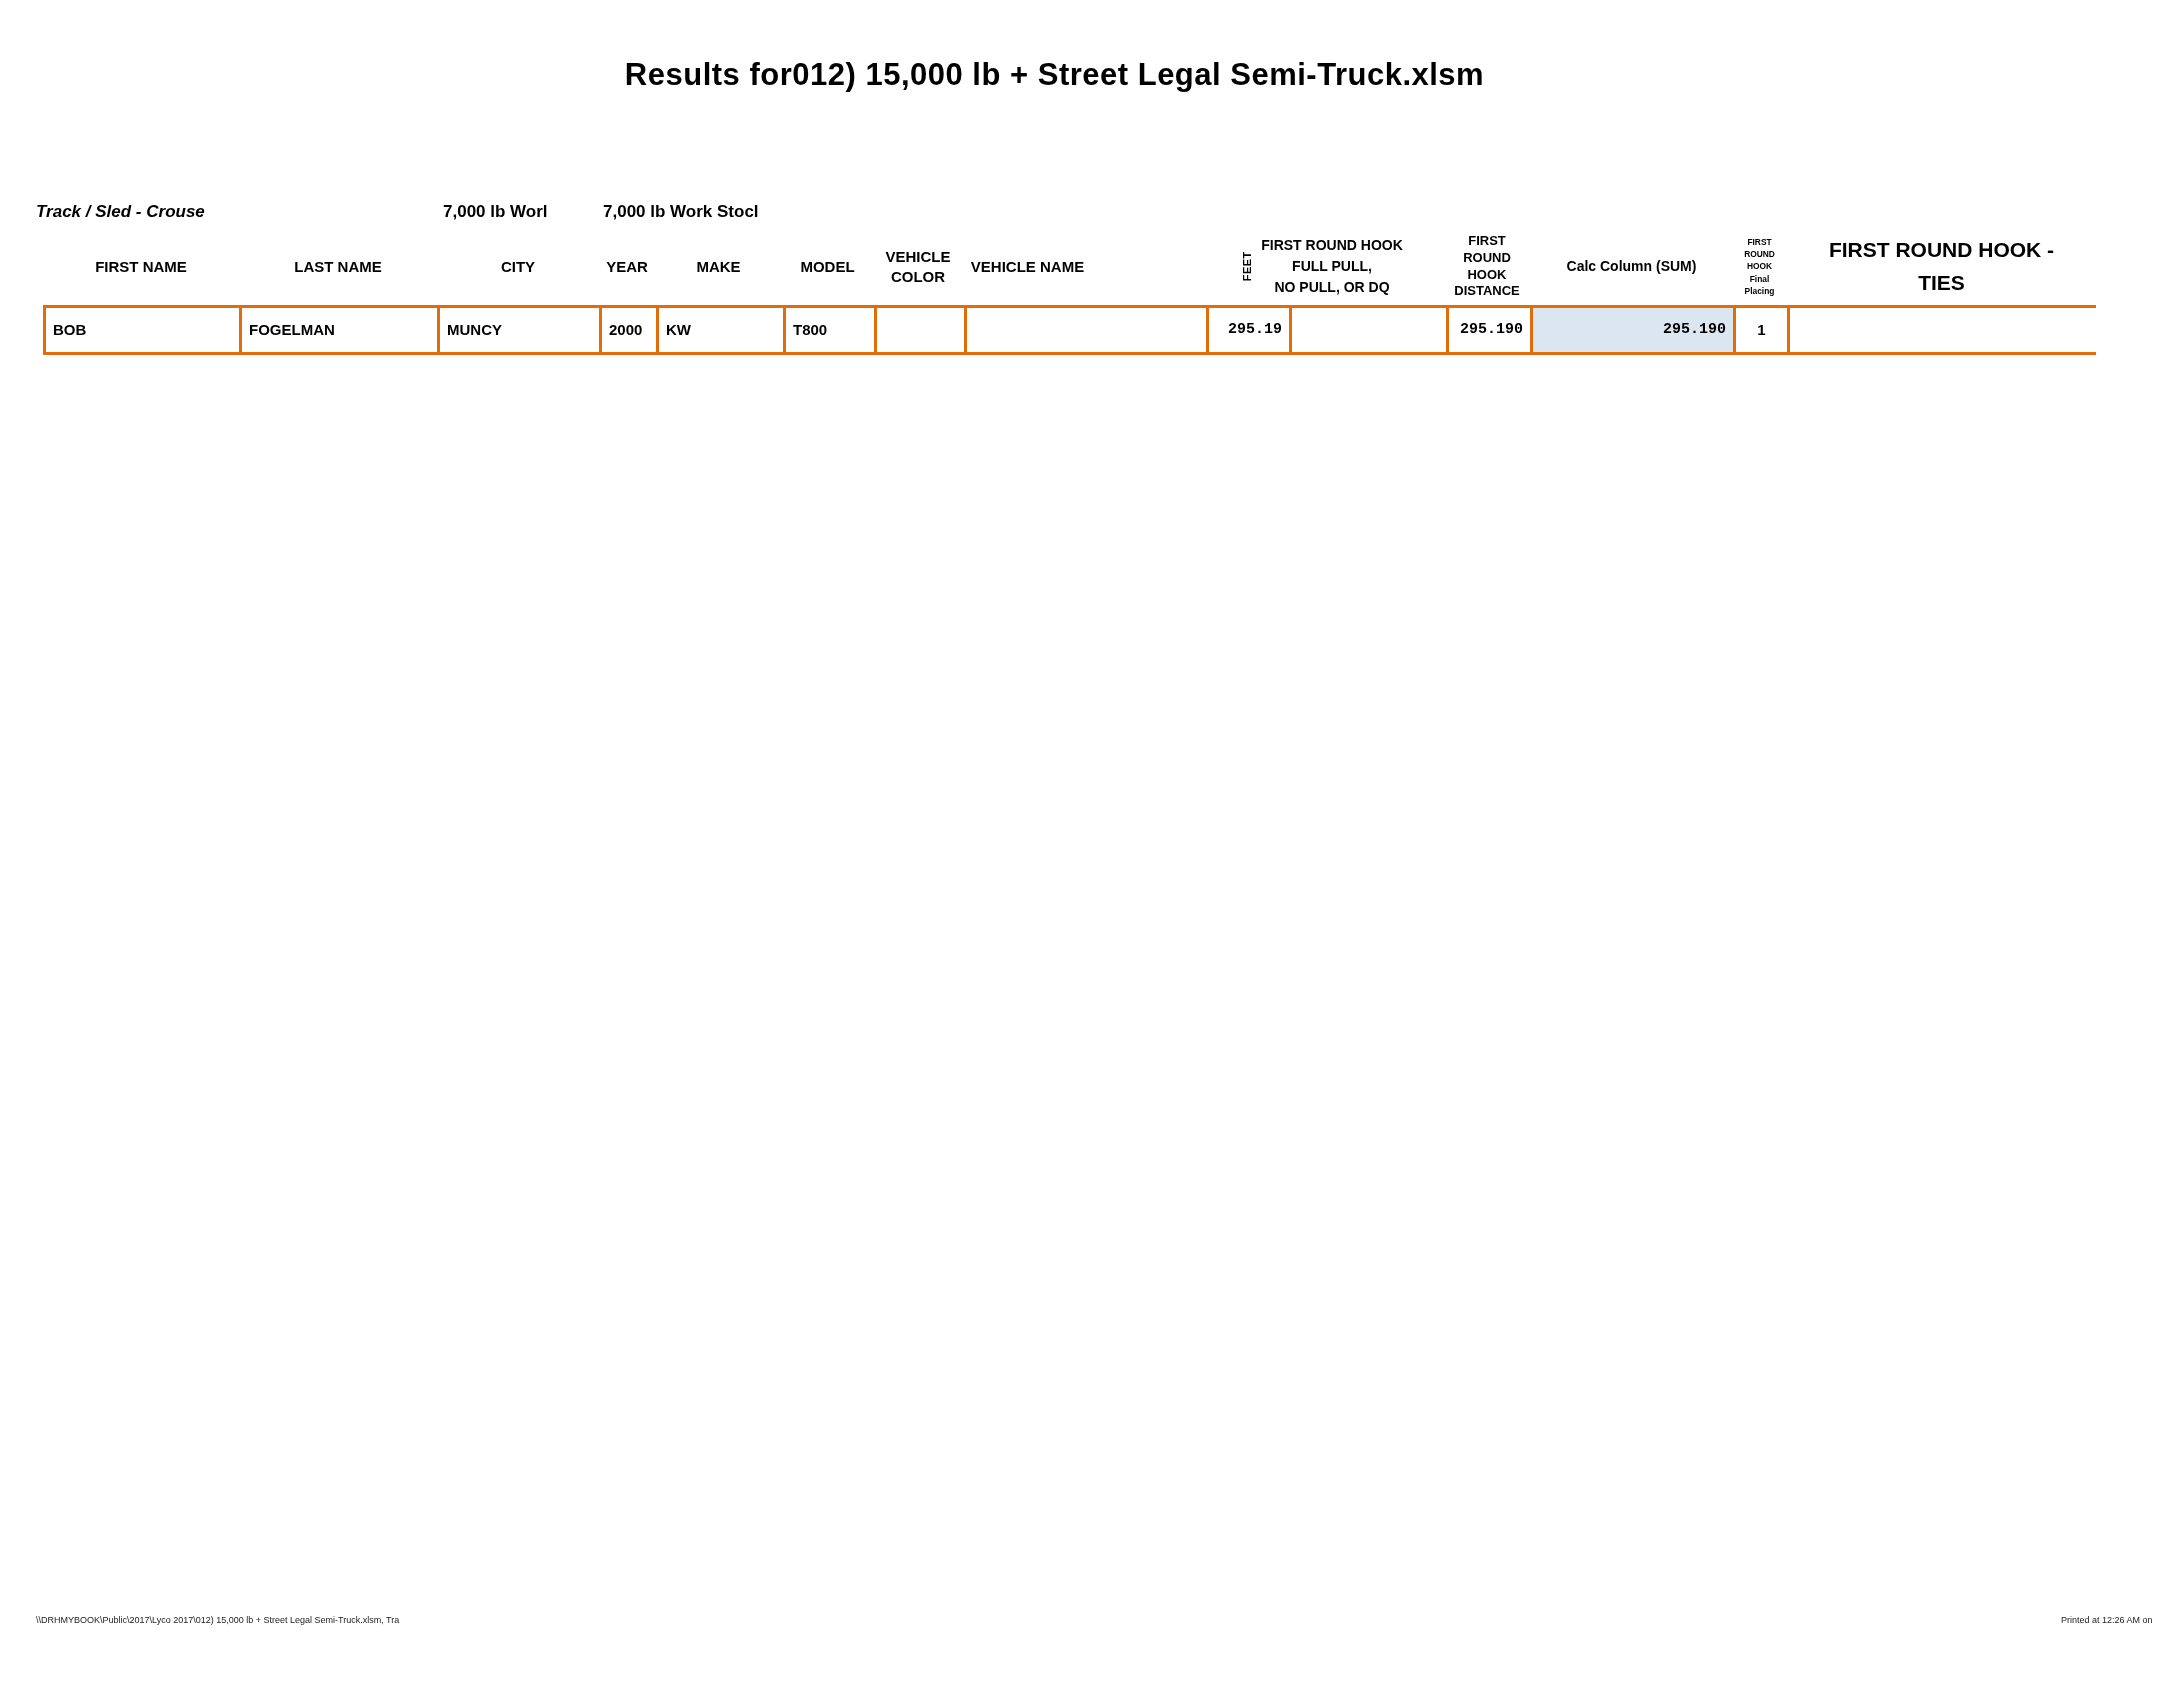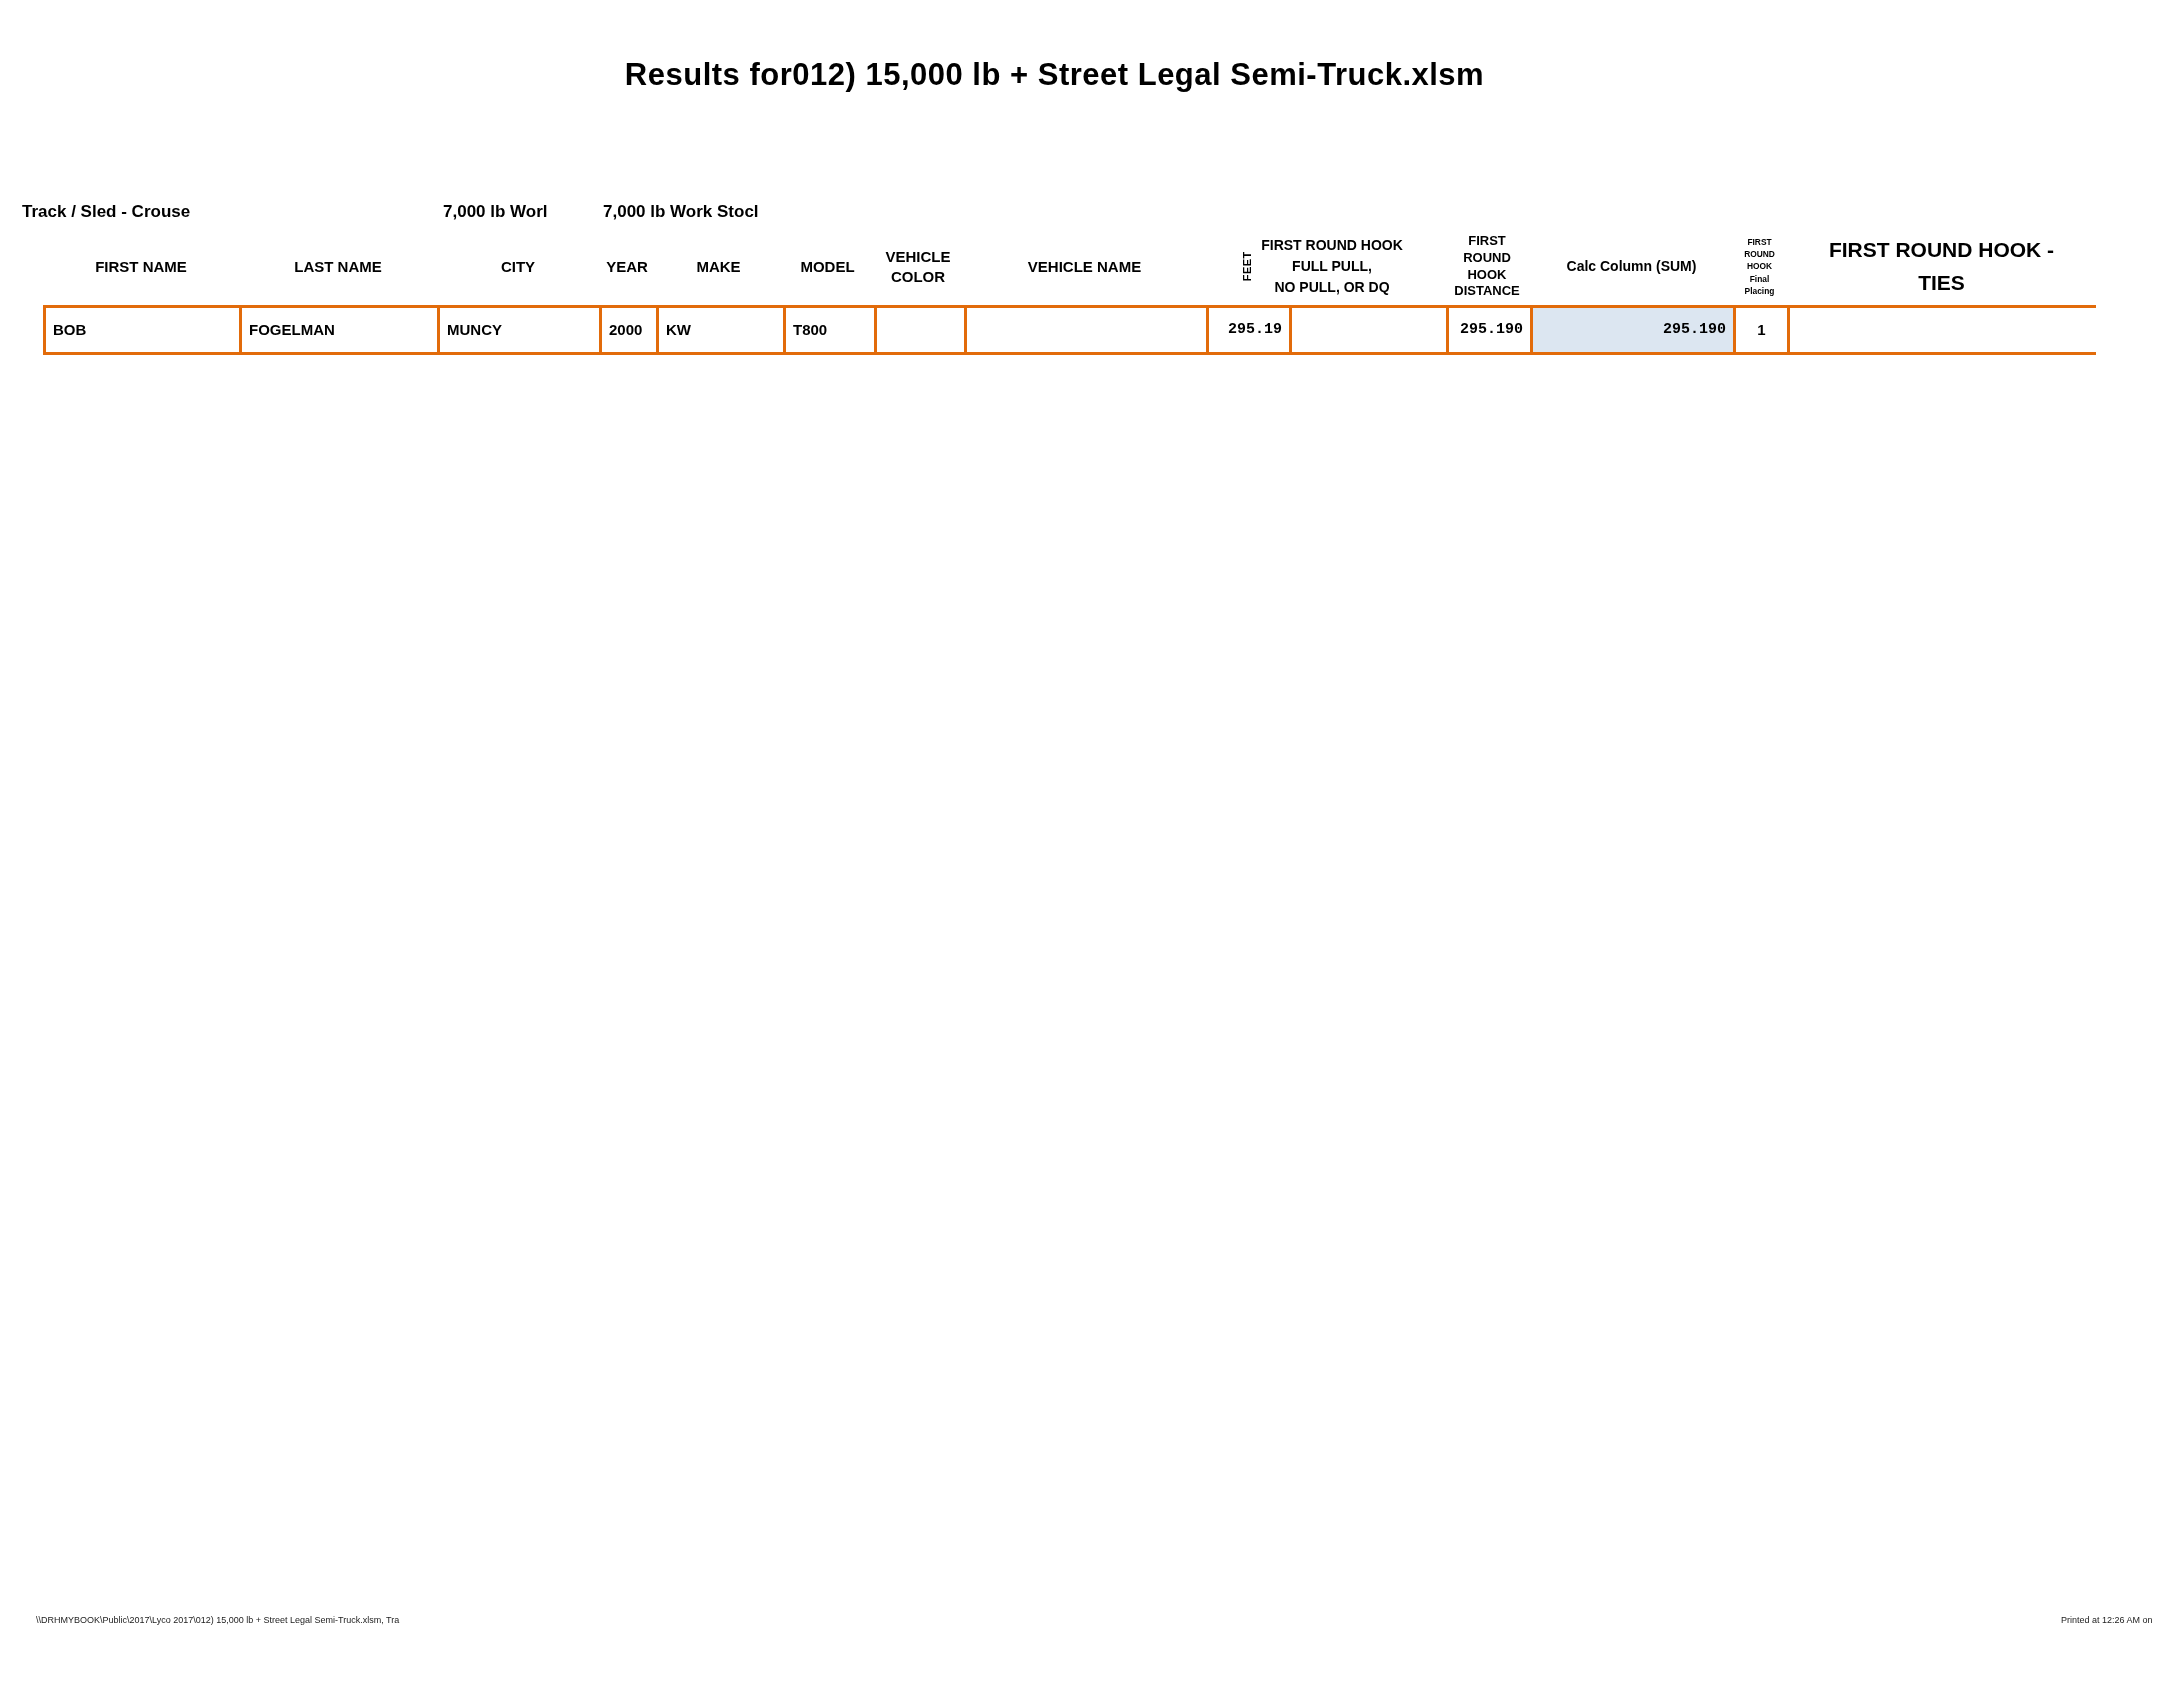--- a/index.html
+++ b/index.html
@@ -42,34 +42,34 @@
   .td.calc{background:var(--calc-fill);}
   .footer{
     top:1615px;font-size:9px;color:#1c1c1c;white-space:nowrap;font-weight:normal;
   }
 </style>
 </head>
 <body>
 
 <div class="abs title">Results for012) 15,000 lb + Street Legal Semi-Truck.xlsm</div>
 
-<div class="abs section-label" style="left:22px;width:257px;">Track / Sled - Crouse</div>
+<div class="abs section-label" style="left:36px;width:257px;font-style:italic;">Track / Sled - Crouse</div>
 <div class="abs section-label" style="left:443px;width:158px;">7,000 lb  Worl</div>
 <div class="abs section-label" style="left:603px;width:180px;">7,000 lb  Work Stocl</div>
 
 <div class="abs thead">
   <div class="th" style="left:239px;width:198px;">LAST NAME</div>
   <div class="th" style="left:43px;width:196px;">FIRST NAME</div>
   <div class="th" style="left:437px;width:162px;">CITY</div>
   <div class="th" style="left:591px;width:72px;">YEAR</div>
   <div class="th" style="left:655px;width:127px;text-align:right;">MAKE</div>
   <div class="th" style="left:778px;width:99px;">MODEL</div>
   <div class="th" style="left:863px;width:110px;">VEHICLE
 COLOR</div>
-  <div class="th" style="left:963px;width:243px;">VEHICLE NAME</div>
+  <div class="th" style="left:906px;width:243px;">VEHICLE NAME</div>
   <div class="th rot" style="left:1206px;width:83px;"><span>FEET</span></div>
   <div class="th" style="left:1218px;width:228px;font-size:14px;line-height:1.5;">FIRST ROUND HOOK
 FULL PULL,
 NO PULL, OR DQ</div>
   <div class="th small4" style="left:1445px;width:84px;">FIRST
 ROUND
 HOOK
 DISTANCE</div>
   <div class="th" style="left:1530px;width:203px;font-size:14px;">Calc Column (SUM)</div>
   <div class="th tiny" style="left:1720px;width:79px;">FIRST

